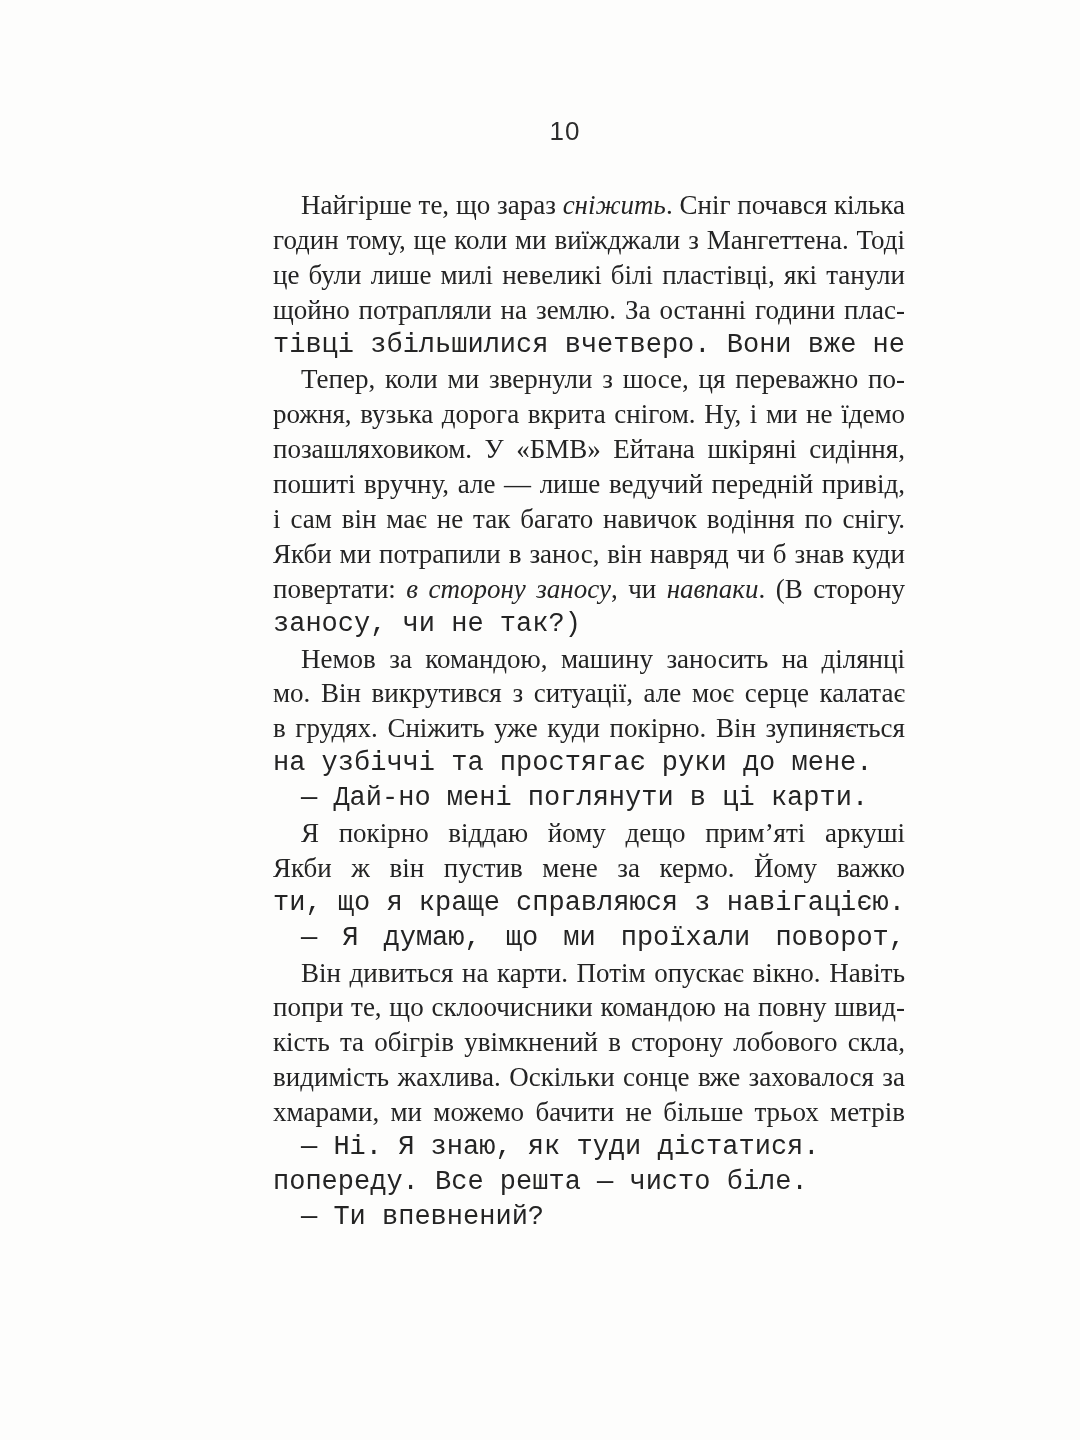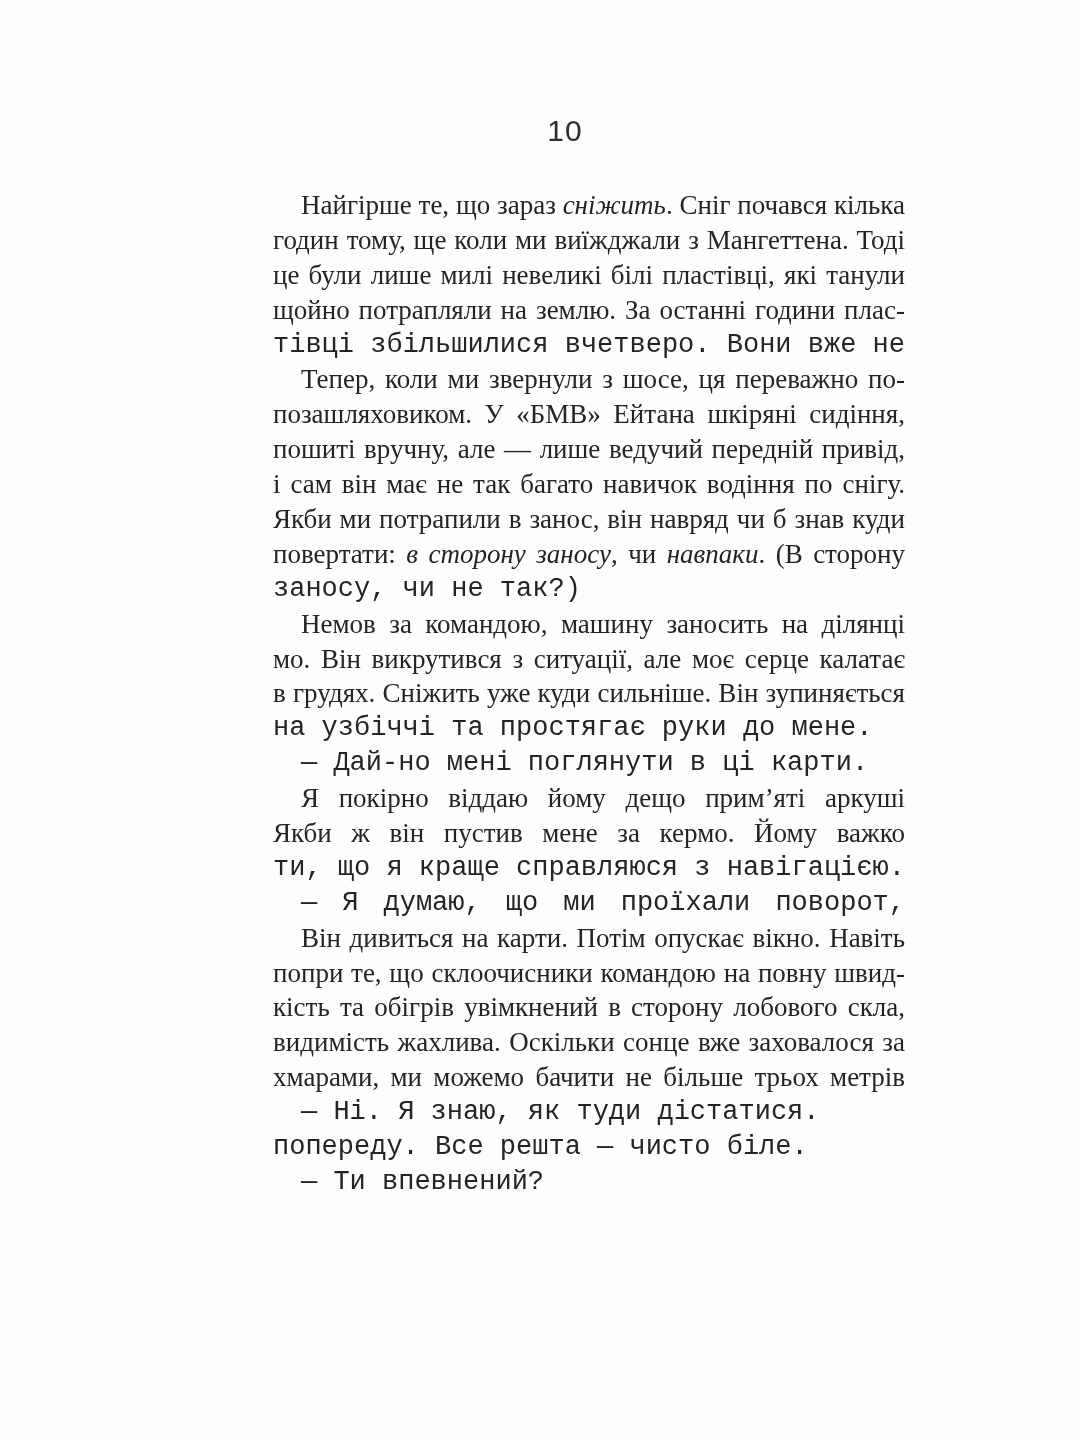--- a/index.html
+++ b/index.html
@@ -21,21 +21,21 @@
     width: 680px;
     height: 1440px;
   }
   .pagenum {
     position: absolute;
     top: 116px;
     left: 0;
     width: 100%;
     text-align: center;
     font-family: "Liberation Sans", sans-serif;
-    font-size: 30px;
+    font-size: 26px;
     line-height: 30px;
     color: #2d2d2d;
     letter-spacing: 1px;
   }
   .content {
     position: absolute;
     top: 188px;
     left: 0;
     width: 100%;
   }
@@ -68,29 +68,30 @@
 <div class="page">
   <div class="textblock">
     <div class="pagenum">10</div>
     <main class="content">
         <div class="line first"><span>Найгірше те, що зараз </span><em>сніжить</em><span>. Сніг почався кілька</span></div>
         <div class="line"><span>годин тому, ще коли ми виїжджали з Мангеттена. Тоді</span></div>
         <div class="line"><span>це були лише милі невеликі білі пластівці, які танули</span></div>
         <div class="line"><span>щойно потрапляли на землю. За останні години плас-</span></div>
         <div class="line last"><span>тівці збільшилися вчетверо. Вони вже не такі милі.</span></div>
         <div class="line first"><span>Тепер, коли ми звернули з шосе, ця переважно по-</span></div>
+        <div class="line"><span>рожня, вузька дорога вкрита снігом. Ну, і ми не їдемо</span></div>
         <div class="line"><span>позашляховиком. У «БМВ» Ейтана шкіряні сидіння,</span></div>
         <div class="line"><span>пошиті вручну, але — лише ведучий передній привід,</span></div>
         <div class="line"><span>і сам він має не так багато навичок водіння по снігу.</span></div>
         <div class="line"><span>Якби ми потрапили в занос, він навряд чи б знав куди</span></div>
         <div class="line"><span>повертати: </span><em>в сторону заносу</em><span>, чи </span><em>навпаки</em><span>. (В сторону</span></div>
         <div class="line last"><span>заносу, чи не так?)</span></div>
         <div class="line first"><span>Немов за командою, машину заносить на ділянці</span></div>
         <div class="line"><span>мо. Він викрутився з ситуації, але моє серце калатає</span></div>
-        <div class="line"><span>в грудях. Сніжить уже куди сильніше. Він зупиняється</span></div>
+        <div class="line"><span>в грудях. Сніжить уже куди покірно. Він зупиняється</span></div>
         <div class="line last"><span>на узбіччі та простягає руки до мене.</span></div>
         <div class="line first last"><span>— Дай-но мені поглянути в ці карти.</span></div>
         <div class="line first"><span>Я покірно віддаю йому дещо прим’яті аркуші паперу.</span></div>
         <div class="line"><span>Якби ж він пустив мене за кермо. Йому важко визнава-</span></div>
         <div class="line last"><span>ти, що я краще справляюся з навігацією.</span></div>
         <div class="line first last"><span>— Я думаю, що ми проїхали поворот, Ейтане.</span></div>
         <div class="line first"><span>Він дивиться на карти. Потім опускає вікно. Навіть</span></div>
         <div class="line"><span>попри те, що склоочисники командою на повну швид-</span></div>
         <div class="line"><span>кість та обігрів увімкнений в сторону лобового скла,</span></div>
         <div class="line"><span>видимість жахлива. Оскільки сонце вже заховалося за</span></div>

